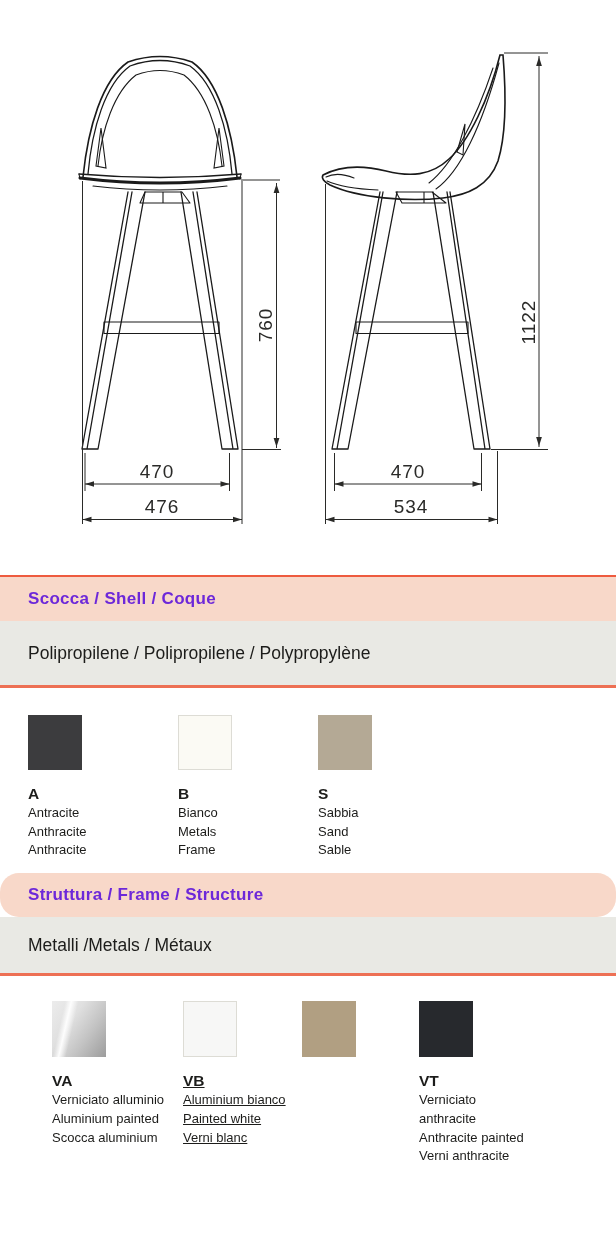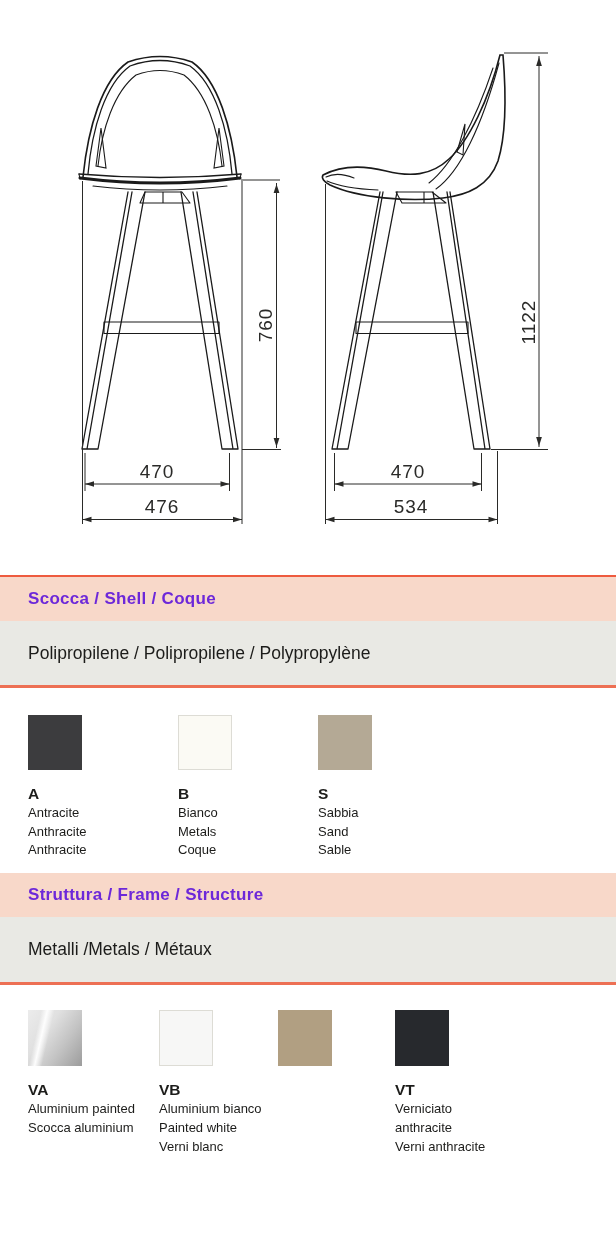--- a/index.html
+++ b/index.html
@@ -20,32 +20,32 @@
     padding-left:28px;box-sizing:border-box;
   }
   .section-header .title{
     color:#6d28d9;font-weight:bold;font-size:17px;letter-spacing:.3px;
   }
   .section-material{
     background:#e9e9e4;display:flex;align-items:center;
     padding-left:28px;box-sizing:border-box;font-size:17.5px;
   }
   .section-material.shell{height:64px;}
-  .section-material.frame{height:65px;}
+  .section-material.frame{height:56px;}
 
   .swatch-row{display:flex;padding-left:28px;box-sizing:border-box;}
   .swatch-row.shell{margin-top:27px;}
-  .swatch-row.frame{margin-top:25px;}
+  .swatch-row.frame{margin-top:25px;margin-left:24px;}
 
   .finish{box-sizing:border-box;padding-right:9px;}
   .shell .finish.c0{width:150px;}
   .shell .finish.c1{width:140px;}
   .shell .finish.c2{width:140px;}
   .frame .finish.c0{width:131px;}
-  .frame .finish.c1{width:119px;}
+  .frame .finish.c1{width:119px;text-decoration:underline;}
   .frame .finish.c2{width:117px;}
   .frame .finish.c3{width:115px;}
 
   .swatch{width:54px;height:55px;}
   .frame .swatch{height:56px;}
   .swatch.bordered{border:1px solid #dddcd5;box-sizing:border-box;}
   .swatch.metallic{
     background-image:
       linear-gradient(103deg, rgba(255,255,255,0) 20%, rgba(255,255,255,.95) 29%, rgba(255,255,255,0) 40%),
       linear-gradient(125deg, #ececec 0%, #e0e0e0 35%, #c3c3c3 65%, #9c9c9c 100%);
@@ -178,47 +178,48 @@
       <div class="line">Anthracite</div>
       <div class="line">Anthracite</div>
     </div>
   </div>
   <div class="finish c1">
     <div class="swatch bordered" style="background: rgb(251, 250, 244);"></div>
     <div class="labels">
       <div class="code">B</div>
       <div class="line">Bianco</div>
       <div class="line">Metals</div>
-      <div class="line">Coque</div>
+      <div class="line">Frame</div>
     </div>
   </div>
   <div class="finish c2">
     <div class="swatch" style="background: rgb(180, 169, 149);"></div>
     <div class="labels">
       <div class="code">S</div>
       <div class="line">Sabbia</div>
       <div class="line">Sand</div>
       <div class="line">Sable</div>
     </div>
   </div>
 </div>
 
-<div class="section-header" style="margin-top:13px;">
+<div class="section-header" style="margin-top:13px;border-radius:19px;">
   <span class="title">Struttura / Frame / Structure</span>
 </div>
 <div class="section-material frame">
   <span>Metalli /Metals / Métaux</span>
 </div>
 <div class="rule3"></div>
 
 <div class="swatch-row frame">
   <div class="finish c0">
     <div class="swatch metallic"></div>
     <div class="labels">
       <div class="code">VA</div>
+      <div class="line">Verniciato alluminio</div>
       <div class="line">Aluminium painted</div>
       <div class="line">Scocca aluminium</div>
     </div>
   </div>
   <div class="finish c1">
     <div class="swatch bordered" style="background: rgb(247, 247, 246);"></div>
     <div class="labels">
       <div class="code">VB</div>
       <div class="line">Aluminium bianco</div>
       <div class="line">Painted white</div>
@@ -226,16 +227,17 @@
     </div>
   </div>
   <div class="finish c2">
     <div class="swatch" style="background: rgb(177, 159, 130);"></div>
   </div>
   <div class="finish c3">
     <div class="swatch" style="background: rgb(39, 41, 45);"></div>
     <div class="labels">
       <div class="code">VT</div>
       <div class="line">Verniciato anthracite</div>
+      <div class="line">Anthracite painted</div>
       <div class="line">Verni anthracite</div>
     </div>
   </div>
 </div>
 
 </body></html>

